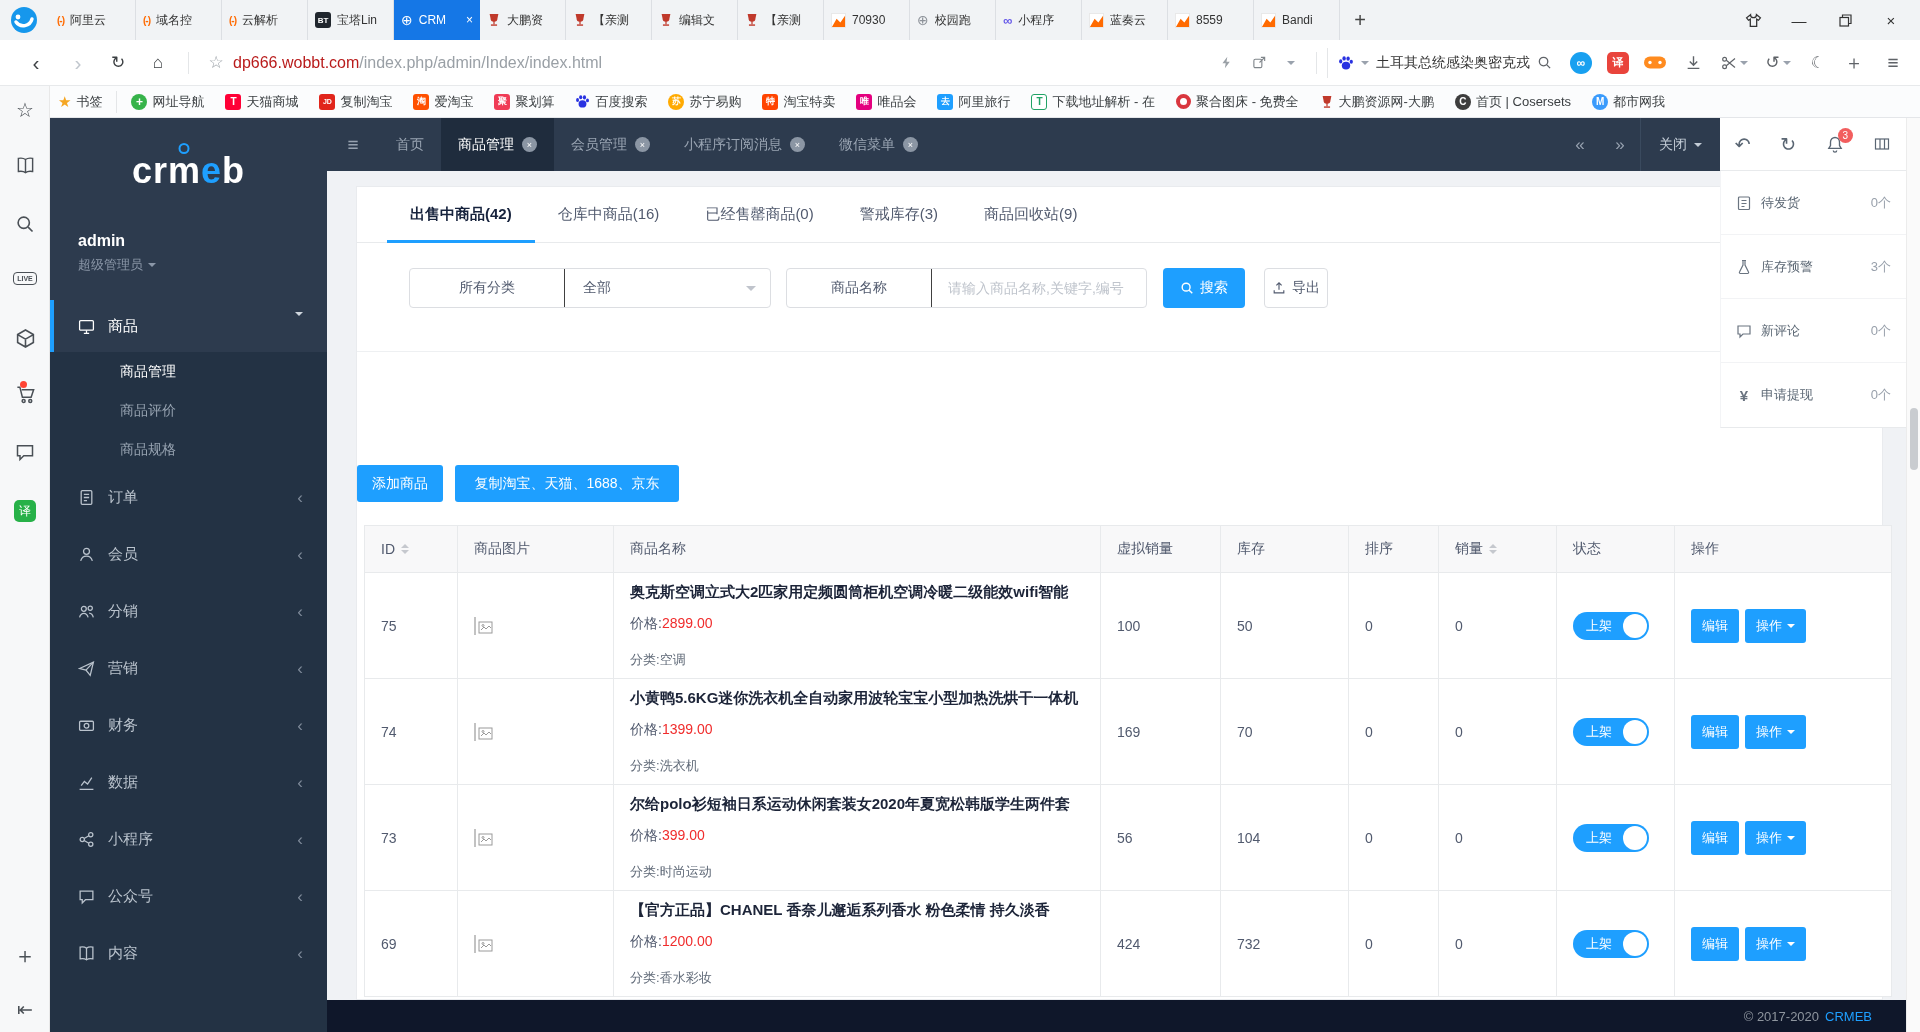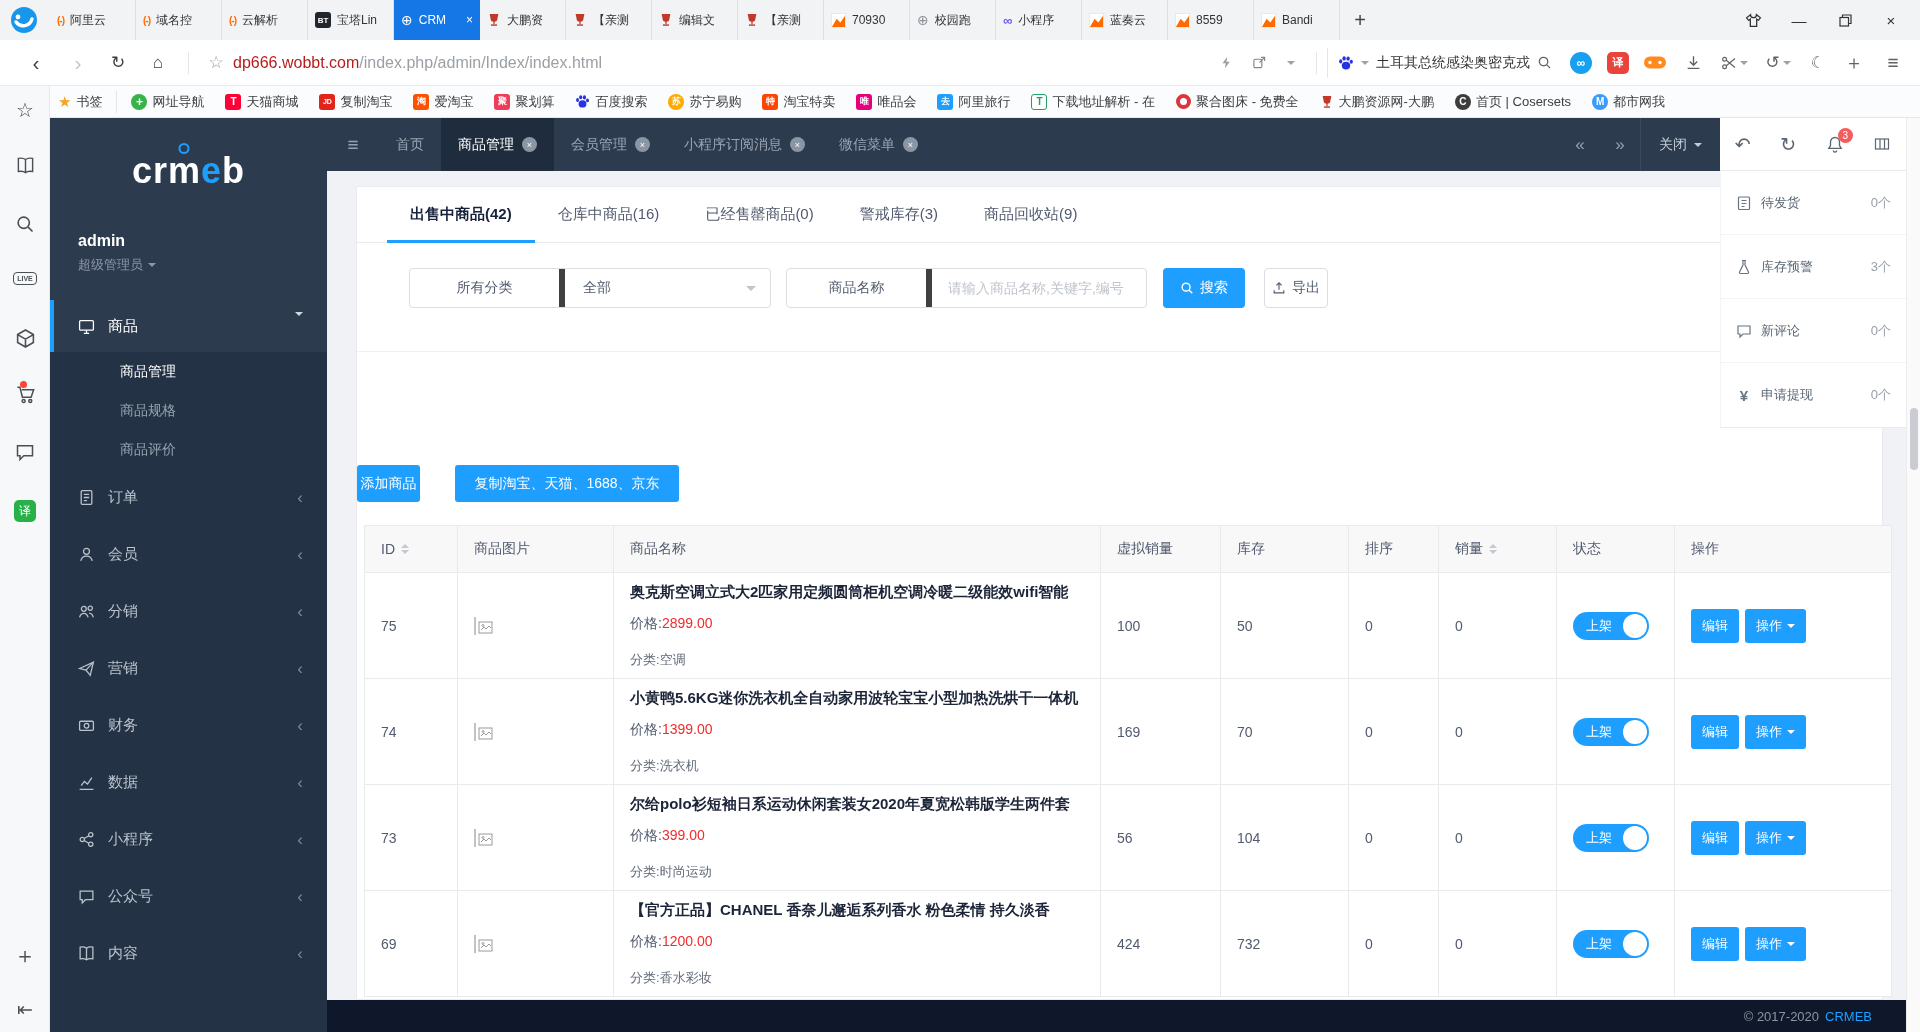--- a/index.html
+++ b/index.html
@@ -107,21 +107,21 @@
   .vscroll{position:absolute;left:1856px;top:0;width:14px;bottom:0;background:#fafafa;border-left:1px solid #ececec}
   .vthumb{position:absolute;left:3px;top:290px;width:8px;height:62px;background:#c9ccd0;border-radius:4px}
 
   
   .card{position:absolute;left:306px;top:68px;width:1527px;height:814px;background:#fff;border:1px solid #e9ebee}
   .ptabs{display:flex;padding-left:30px;height:56px;align-items:center;border-bottom:1px solid #e8eaec}
   .ptab{padding:0 23px;height:100%;display:flex;align-items:center;font-size:15px;color:#515a6e;position:relative}
   .ptab.active{color:#17233d;font-weight:bold}
   .ptab.active::after{content:"";position:absolute;left:0;right:0;bottom:-1px;height:3px;background:#1e9fff}
   .comp{position:absolute;height:40px;border:1px solid #dcdee2;border-radius:4px;background:#fff;display:flex;align-items:center;font-size:14px;color:#515a6e}
-  .comp .lab{height:100%;display:flex;align-items:center;justify-content:center;border-right:6px solid #404040;flex:none}
+  .comp .lab{height:100%;display:flex;align-items:center;justify-content:center;border-right:1px solid #404040;flex:none}
   .selval{padding-left:18px;flex:1}
   .selcaret{width:0;height:0;border:5px solid transparent;border-top-color:#c0c4cc;margin:5px 14px 0 0}
   .fname{border:none;outline:none;flex:1;padding-left:16px;font-size:14px;color:#515a6e;font-family:inherit;background:transparent}
   .fname::placeholder{color:#bfc4cc}
   .sbtn{position:absolute;left:806px;top:81px;width:82px;height:40px;background:#1e9fff;color:#fff;border:none;border-radius:4px;display:flex;align-items:center;justify-content:center;gap:6px;font-size:14px;font-family:inherit}
   .ebtn{position:absolute;left:907px;top:81px;width:64px;height:40px;background:#fff;border:1px solid #dcdee2;border-radius:4px;color:#515a6e;display:flex;align-items:center;justify-content:center;gap:6px;font-size:14px;font-family:inherit}
   .hr2{position:absolute;top:164px;left:0;right:0;height:1px;background:#eef0f2}
   .banner{position:absolute;top:178px;left:16px;width:1345px;height:70px;background:#d8ecf8;border:1px solid #bfe0f2;border-radius:3px;display:flex;align-items:center;padding:0 22px;font-size:14px;color:#31708f}
   .abtn{position:absolute;top:278px;height:37px;background:#1e9fff;color:#fff;border:none;border-radius:3px;display:flex;align-items:center;justify-content:center;font-size:14px;font-family:inherit}
 
@@ -501,22 +501,22 @@
       <div class="menu">
         <div class="mitem active">
           <svg width="17" height="17" viewBox="0 0 16 16" fill="none" stroke="currentColor" stroke-width="1.2">
               <rect x="1.5" y="2.5" width="13" height="9" rx="1"></rect>
               <path d="M5.5 14.5h5M8 11.5v3"></path>
             </svg>
           <span>商品</span>
           <span class="chev" style="color:#dfe5ea"><span class="caret" style="border-top-color:#cfd6dd;margin-top:5px"></span></span>
         </div>
         <div class="sub on">商品管理</div>
+        <div class="sub">商品评价</div>
         <div class="sub">商品规格</div>
-        <div class="sub">商品评价</div>
         <div class="mitem main">
           <svg width="17" height="17" viewBox="0 0 16 16" fill="none" stroke="currentColor" stroke-width="1.2">
               <rect x="3" y="1.5" width="10" height="13" rx="1"></rect>
               <path d="M5.5 5h5M5.5 8h5M5.5 11h3"></path>
             </svg>
           <span>订单</span>
             <span class="chev">‹</span>
         </div>
         <div class="mitem main">
           <svg width="17" height="17" viewBox="0 0 16 16" fill="none" stroke="currentColor" stroke-width="1.2">
@@ -664,21 +664,21 @@
         <svg width="14" height="14" viewBox="0 0 16 16" fill="none" stroke="#515a6e" stroke-width="1.3">
             <path d="M8 10V2M5 5l3-3 3 3"></path>
             <path d="M2.5 10.5v3h11v-3"></path>
           </svg>
         <span>导出</span>
       </button>
 
       <div class="hr2"></div>
 
 
-      <button class="abtn" style="left:0;width:63px">添加商品</button>
+      <button class="abtn" style="left:0;width:86px">添加商品</button>
       <button class="abtn" style="left:98px;width:224px">复制淘宝、天猫、1688、京东</button>
 
       <div class="tblwrap">
         <table>
           <colgroup>
               <col style="width:93px">
               <col style="width:156px">
               <col style="width:487px">
               <col style="width:120px">
               <col style="width:128px">

